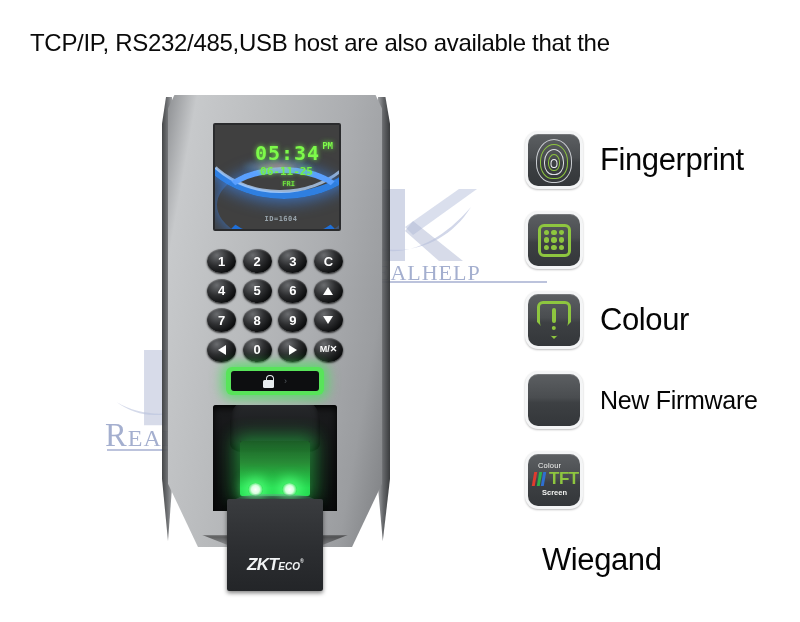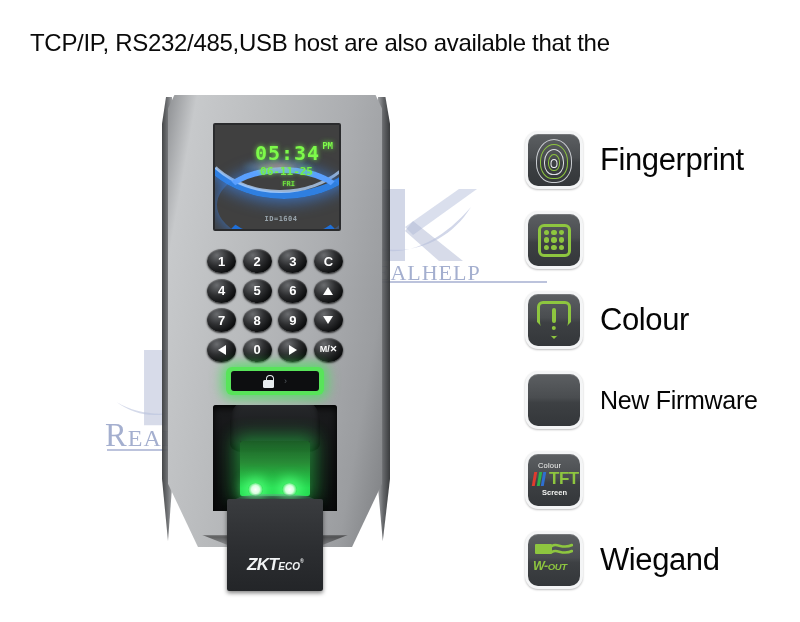--- a/index.html
+++ b/index.html
@@ -461,27 +461,15 @@
               <i></i>
               <i></i>
             </span>
             <span class="t2">TFT</span>
             <span class="t3">Screen</span>
           </span>
         </span>
       </span>
     </div>
     <div class="feature">
-      <span class="fi-outer">
-        <span class="fi">
-          <span class="g-wg">
-            <span class="blk"></span>
-            <svg class="wv" viewBox="0 0 22 15">
-              <path d="M1 4 C6 0 11 8 21 3"></path>
-              <path d="M1 10 C6 6 11 14 21 9"></path>
-            </svg>
-            <span class="wt">W-<span class="out">OUT</span></span>
-          </span>
-        </span>
-      </span>
       <span class="flabel lg">Wiegand</span>
     </div>
   </div>
 
 </body></html>

